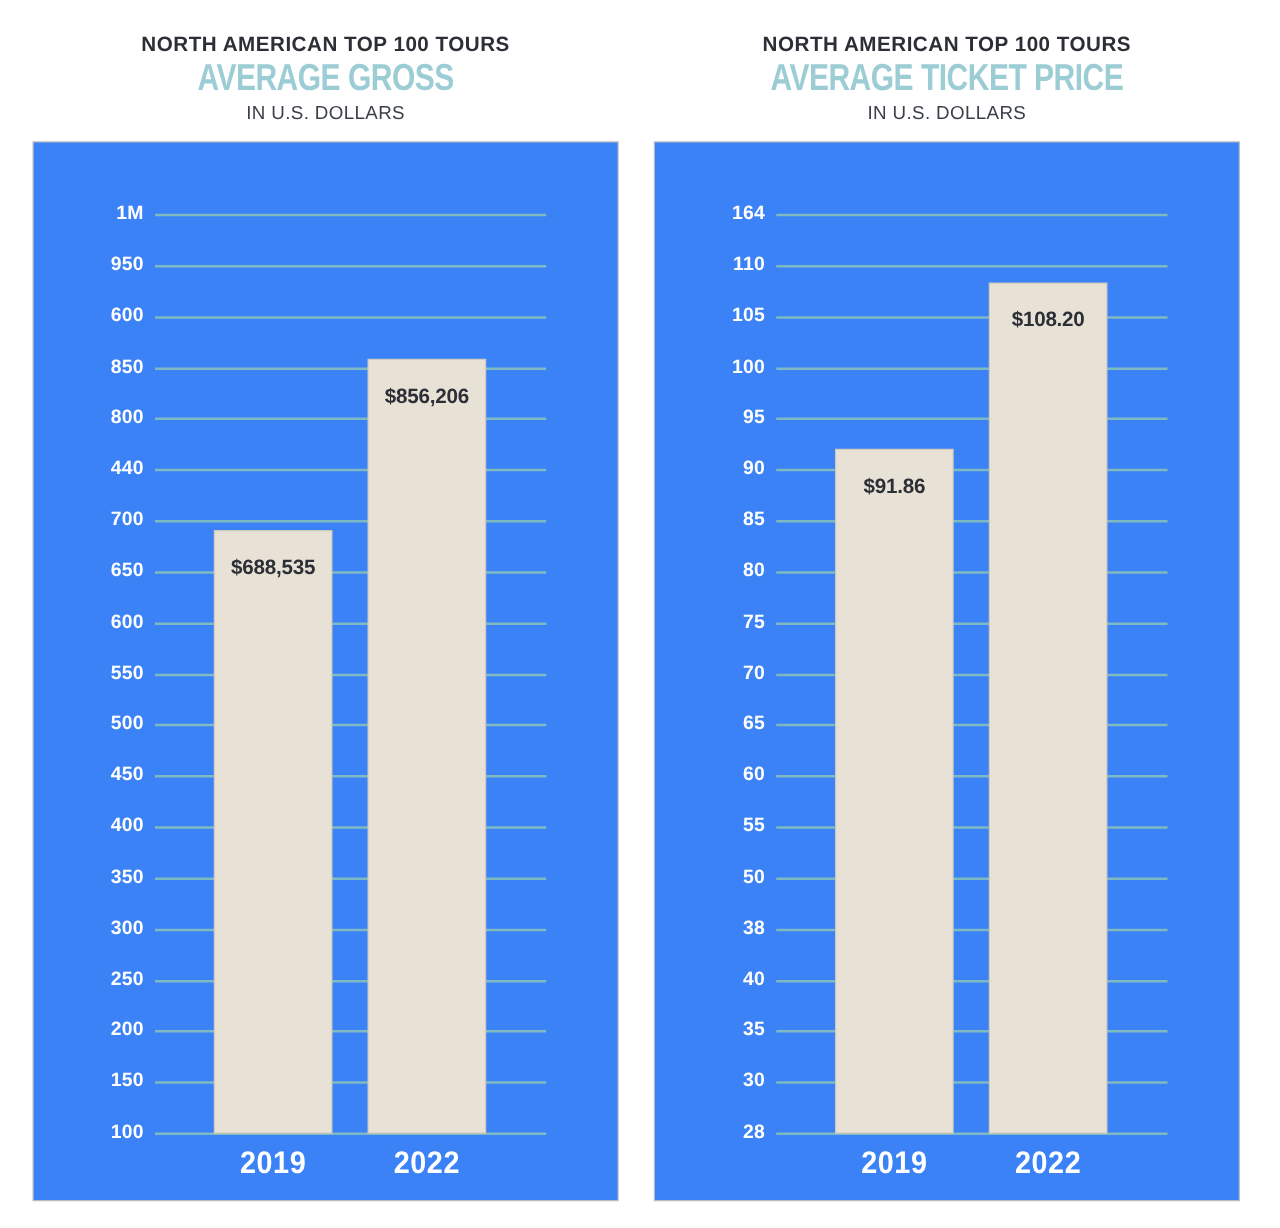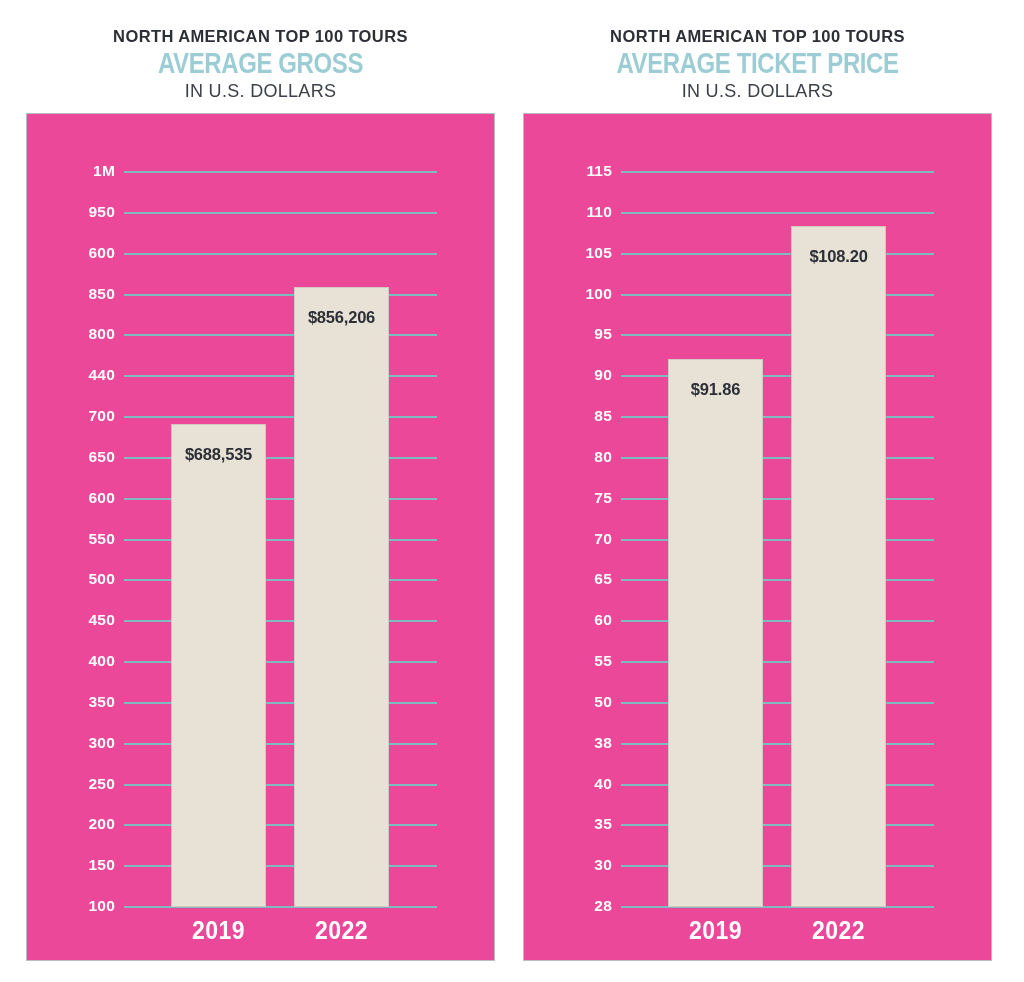--- a/index.html
+++ b/index.html
@@ -48,37 +48,37 @@
     font-weight: bold;
     color: #9ccdd5;
     line-height: 32px;
     letter-spacing: -0.5px;
     transform: scaleX(0.80);
     transform-origin: center top;
     white-space: nowrap;
     margin-top: 1px;
   }
   .title-sub {
-    font-size: 18px;
+    font-size: 15px;
     font-weight: normal;
     color: #3b3f47;
     letter-spacing: 0.3px;
     line-height: 18px;
     margin-top: 3px;
     white-space: nowrap;
   }
 
   
   .panel {
     position: absolute;
     top: 114px;
     left: 0;
     width: 467px;
     height: 846px;
-    background: #ec4899;
+    background: #3b82f6;
     box-shadow: 0 0 0 1px #b9bcc0;
   }
   .plot {
     position: absolute;
     left: 0;
     top: 0;
     right: 0;
     bottom: 0;
   }
   .gridrow {
@@ -246,21 +246,21 @@
 
   <div class="panel-wrap right">
     <div class="titles">
       <div class="title-kicker">NORTH AMERICAN TOP 100 TOURS</div>
       <div class="title-main">AVERAGE TICKET PRICE</div>
       <div class="title-sub">IN U.S. DOLLARS</div>
     </div>
     <div class="panel">
       <div class="plot" id="plot-right">
           <div class="gridrow" style="top: 57px;">
-            <div class="ylabel">115</div>
+            <div class="ylabel">164</div>
             <div class="gline"></div>
           </div>
           <div class="gridrow" style="top: 97.8333px;">
             <div class="ylabel">110</div>
             <div class="gline"></div>
           </div>
           <div class="gridrow" style="top: 138.667px;">
             <div class="ylabel">105</div>
             <div class="gline"></div>
           </div>

